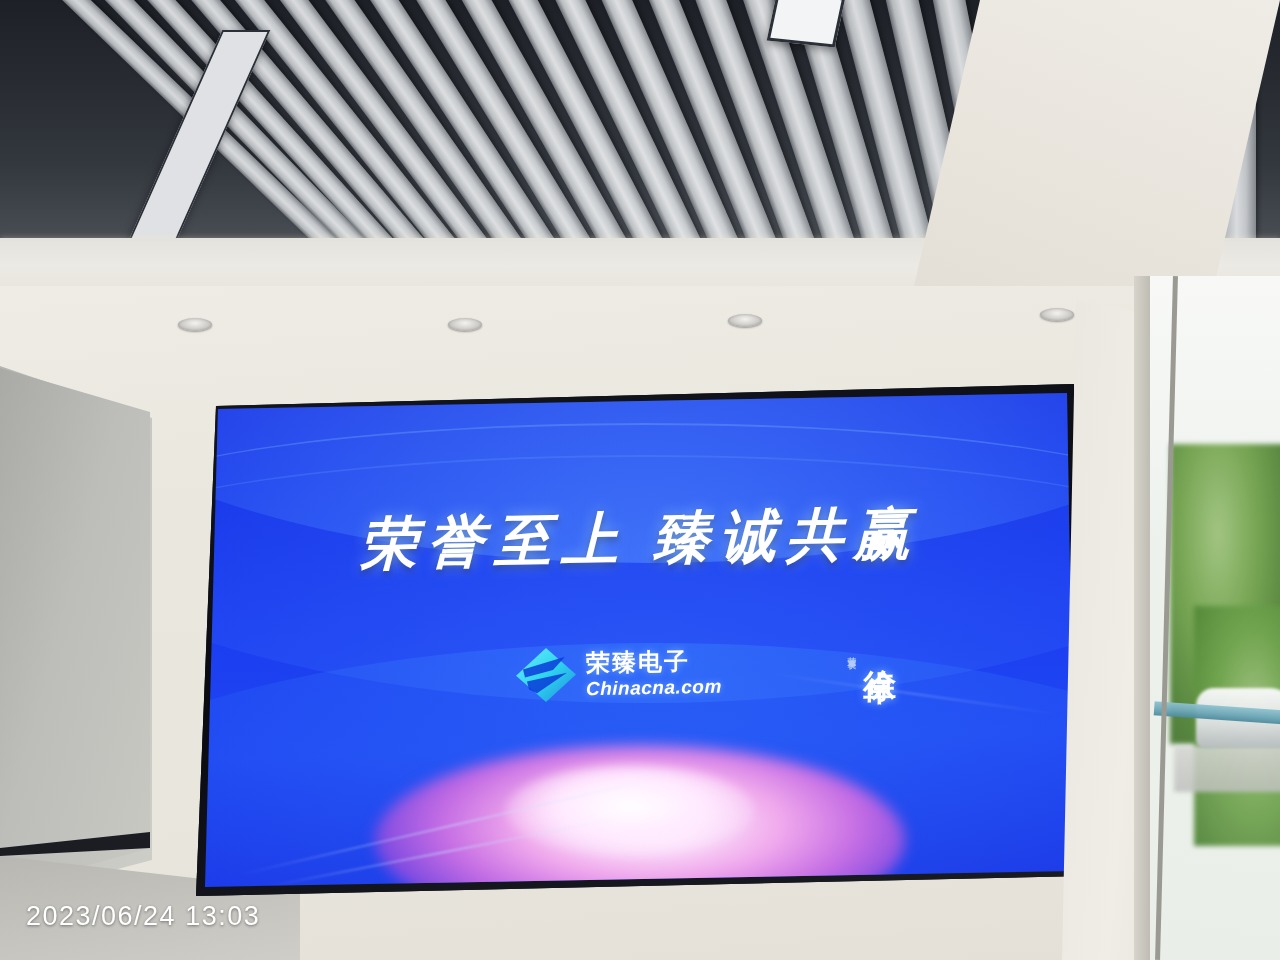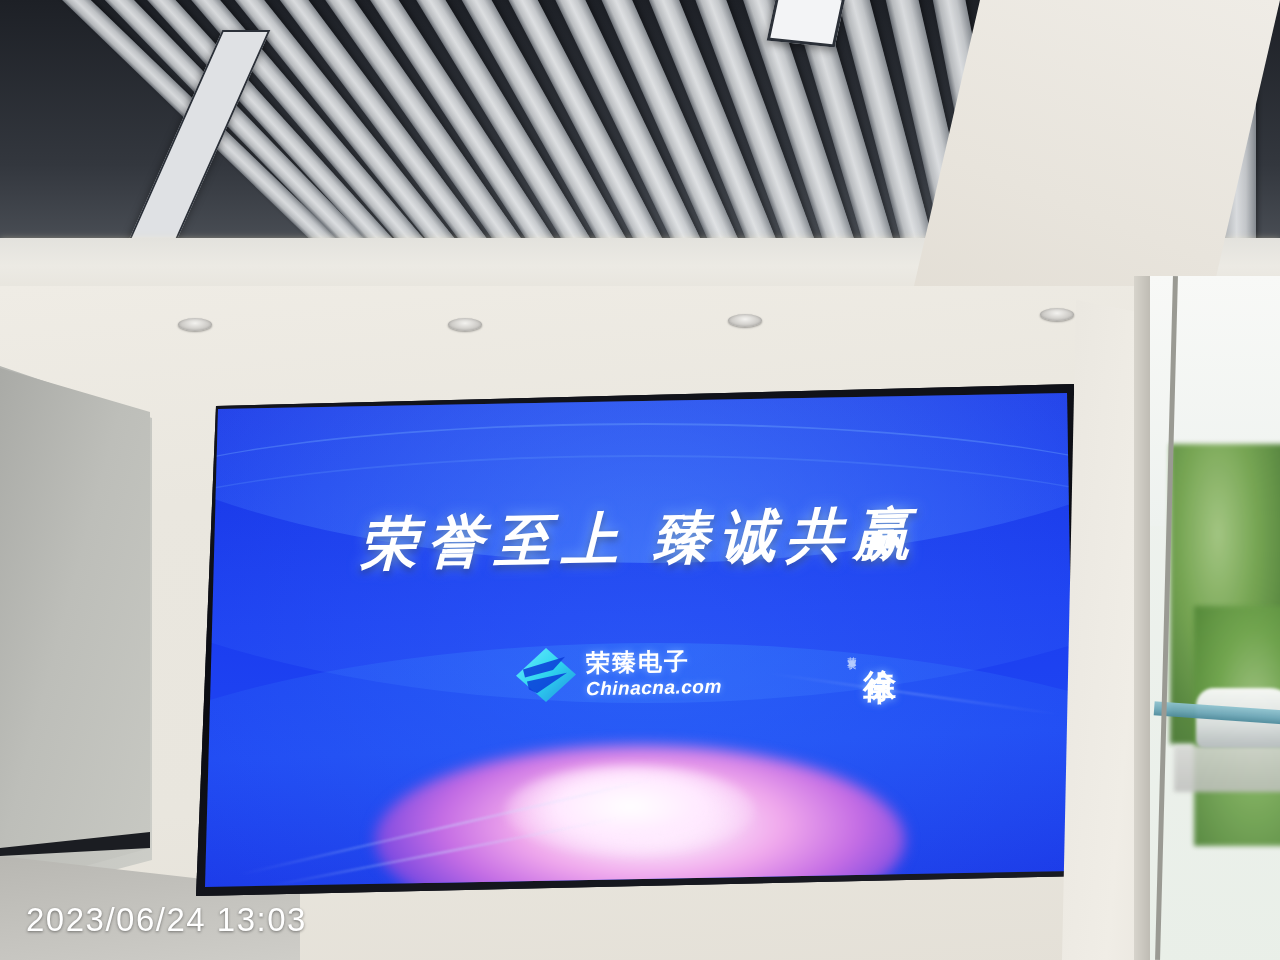--- a/index.html
+++ b/index.html
@@ -122,21 +122,21 @@
   .sign-block{position:absolute;left:640px;top:250px;display:flex;align-items:flex-start;gap:4px;
         transform:skewY(-1.1deg);}
   .sign-small{writing-mode:vertical-rl;color:#cfe0ff;font-size:9px;letter-spacing:1px;
         opacity:.85;margin-top:6px;font-family:"Liberation Serif",serif;}
   .sign-name{color:#ffffff;font-size:33px;font-weight:700;letter-spacing:2px;
         font-family:"Liberation Serif",serif;
         text-shadow:0 0 9px rgba(150,200,255,.7);line-height:1.02;
         writing-mode:vertical-rl;}
 
   
-  .timestamp{position:absolute;left:26px;top:901px;color:#ffffff;font-size:33px;
+  .timestamp{position:absolute;left:26px;top:901px;color:#ffffff;font-size:27px;
         letter-spacing:1.5px;font-weight:400;
         text-shadow:0 1px 3px rgba(0,0,0,.45);}
 </style>
 </head>
 <body>
 
 <div id="scene">
 
   <div class="ceiling">
     <div class="plenum"></div>

